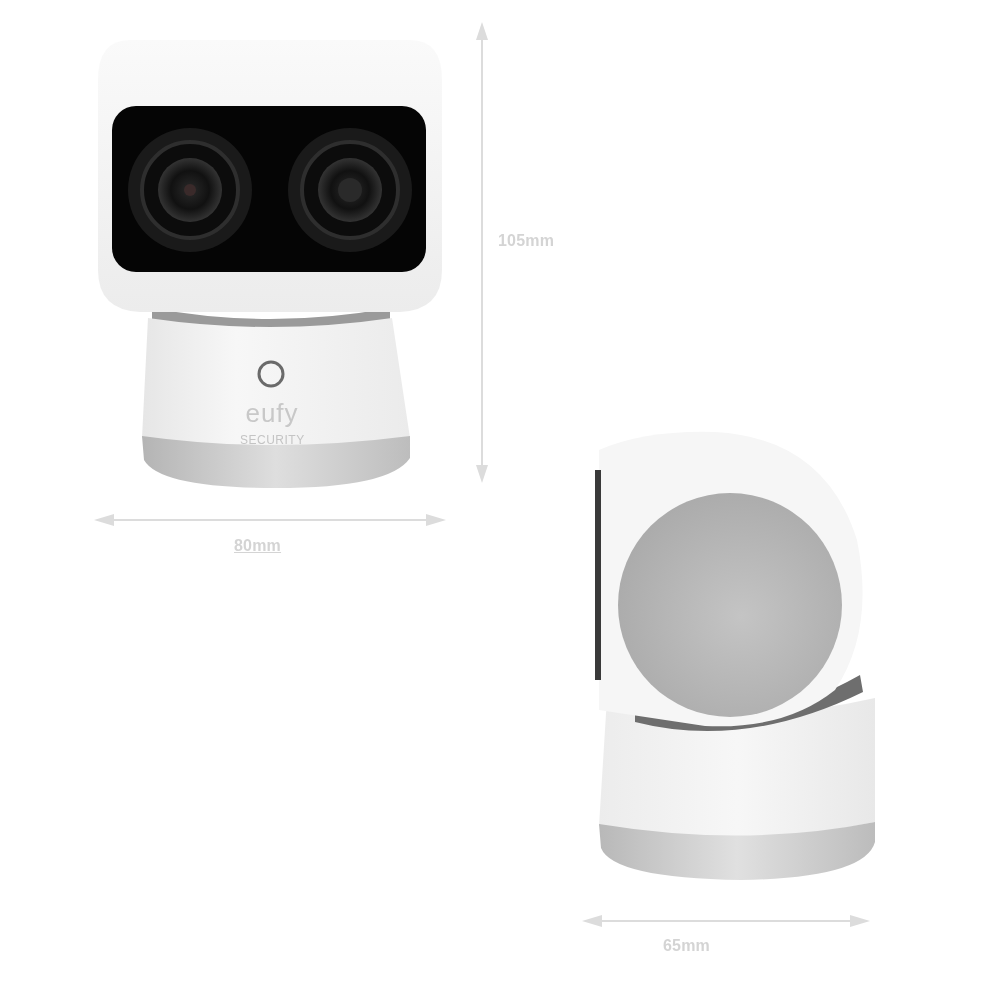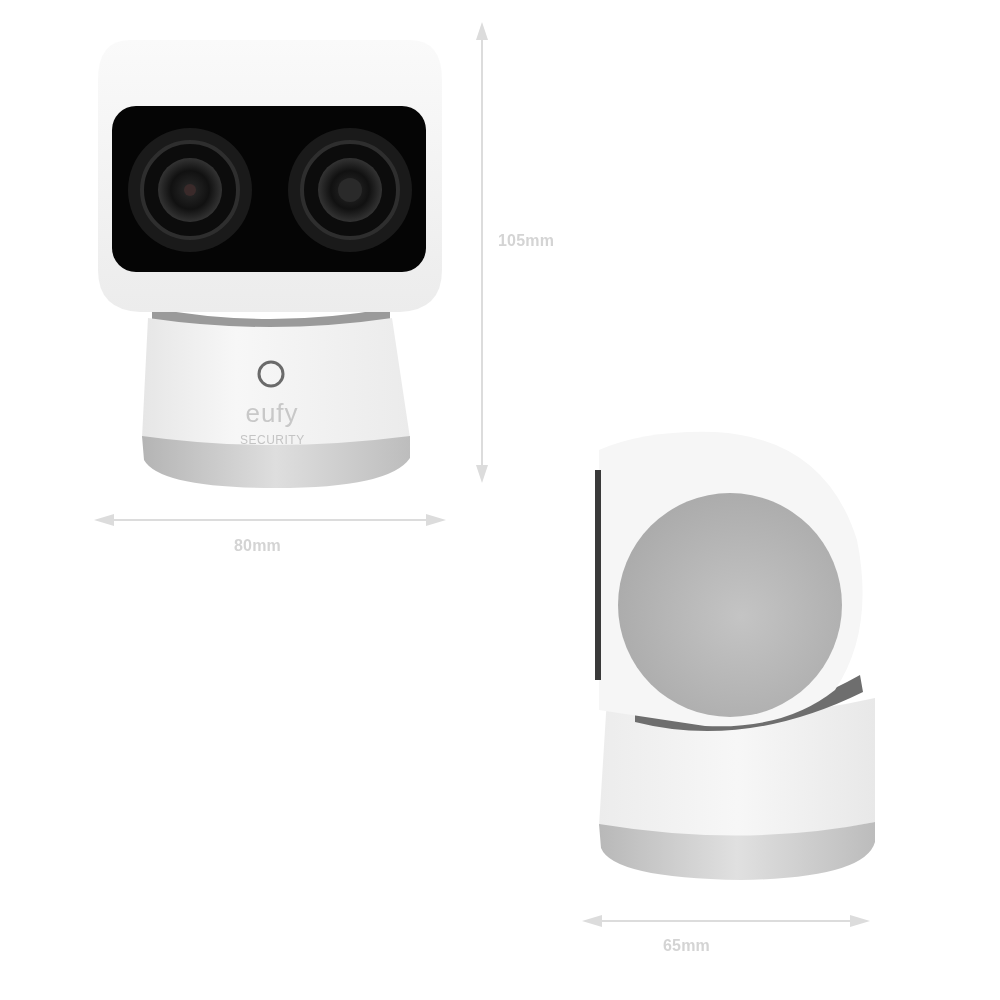--- a/index.html
+++ b/index.html
@@ -70,21 +70,21 @@
   <polygon points="12,2 6,20 18,20" fill="#dcdcdc"></polygon>
   <polygon points="12,463 6,445 18,445" fill="#dcdcdc"></polygon>
 </svg>
 <div class="dim-label" style="left:498px;top:232px;">105mm</div>
 
 <svg class="abs" style="left:92px;top:508px;" width="356" height="24">
   <line x1="10" y1="12" x2="346" y2="12" stroke="#dcdcdc" stroke-width="2"></line>
   <polygon points="2,12 22,6 22,18" fill="#dcdcdc"></polygon>
   <polygon points="354,12 334,6 334,18" fill="#dcdcdc"></polygon>
 </svg>
-<div class="dim-label" style="left:234px;top:537px;">80mm</div>
+<div class="dim-label" style="left:234px;top:537px;text-decoration:underline;">80mm</div>
 
 <div class="abs" style="left:585px;top:430px;width:310px;height:480px;">
   <svg width="310" height="480" viewBox="0 0 310 480">
     <defs>
       <linearGradient id="sBaseG" x1="0" y1="0" x2="1" y2="0">
         <stop offset="0" stop-color="#ececec"></stop>
         <stop offset="0.5" stop-color="#f7f7f7"></stop>
         <stop offset="1" stop-color="#e8e8e8"></stop>
       </linearGradient>
       <linearGradient id="sRingG" x1="0" y1="0" x2="1" y2="0">

